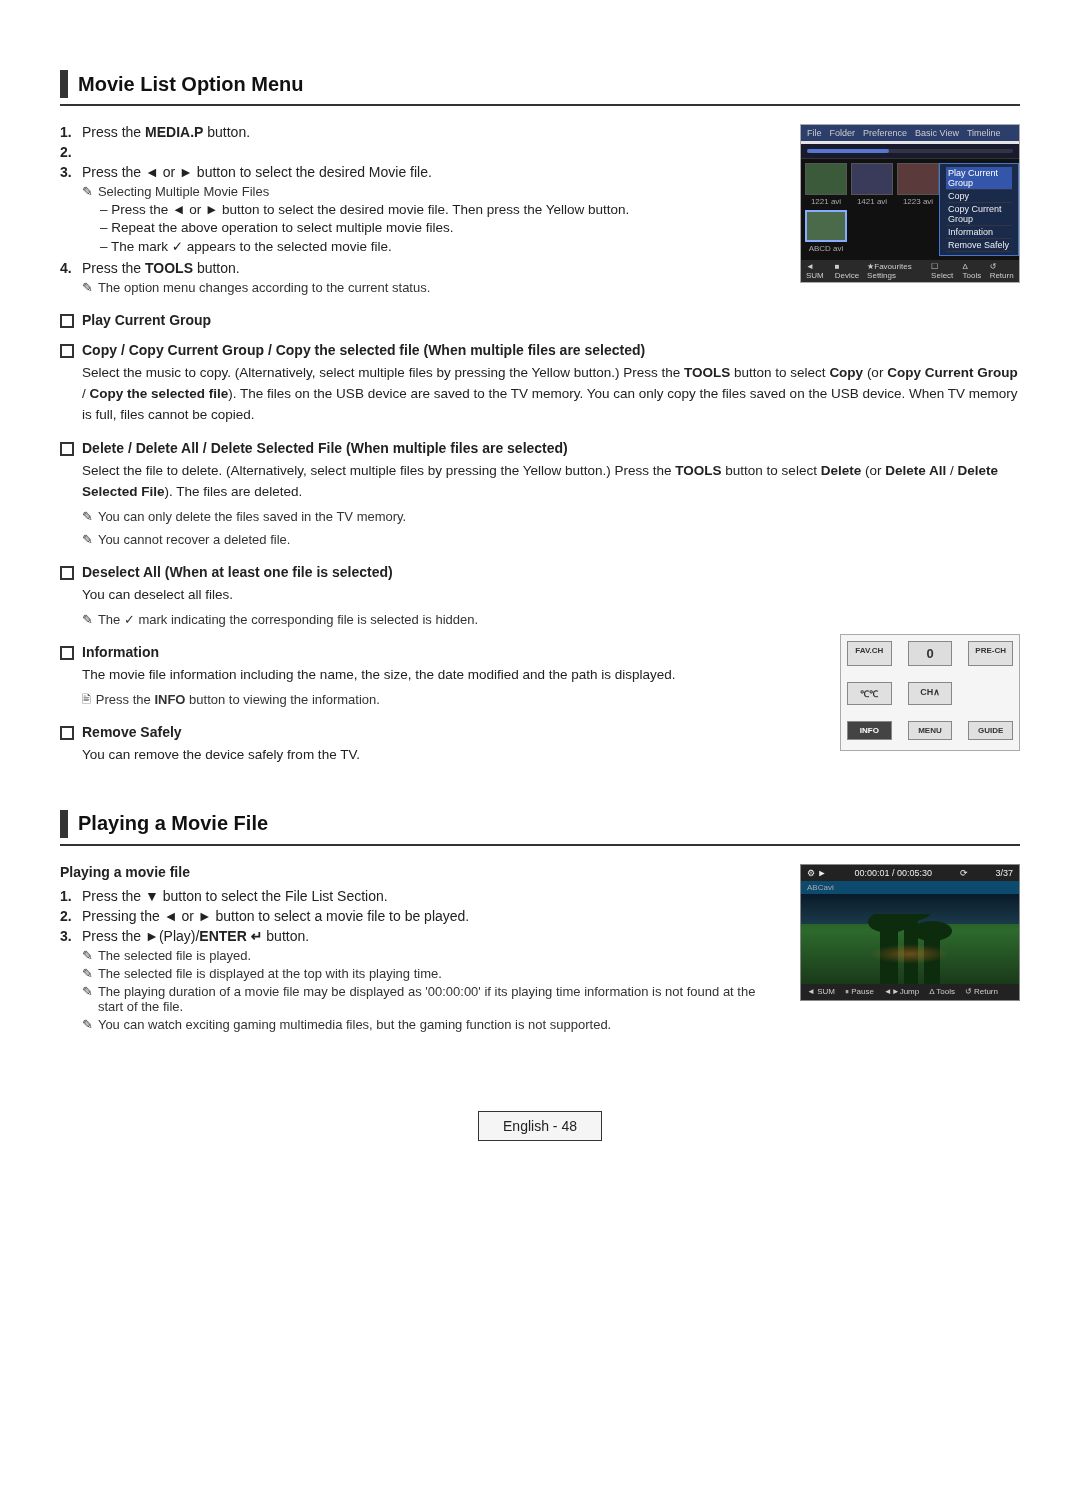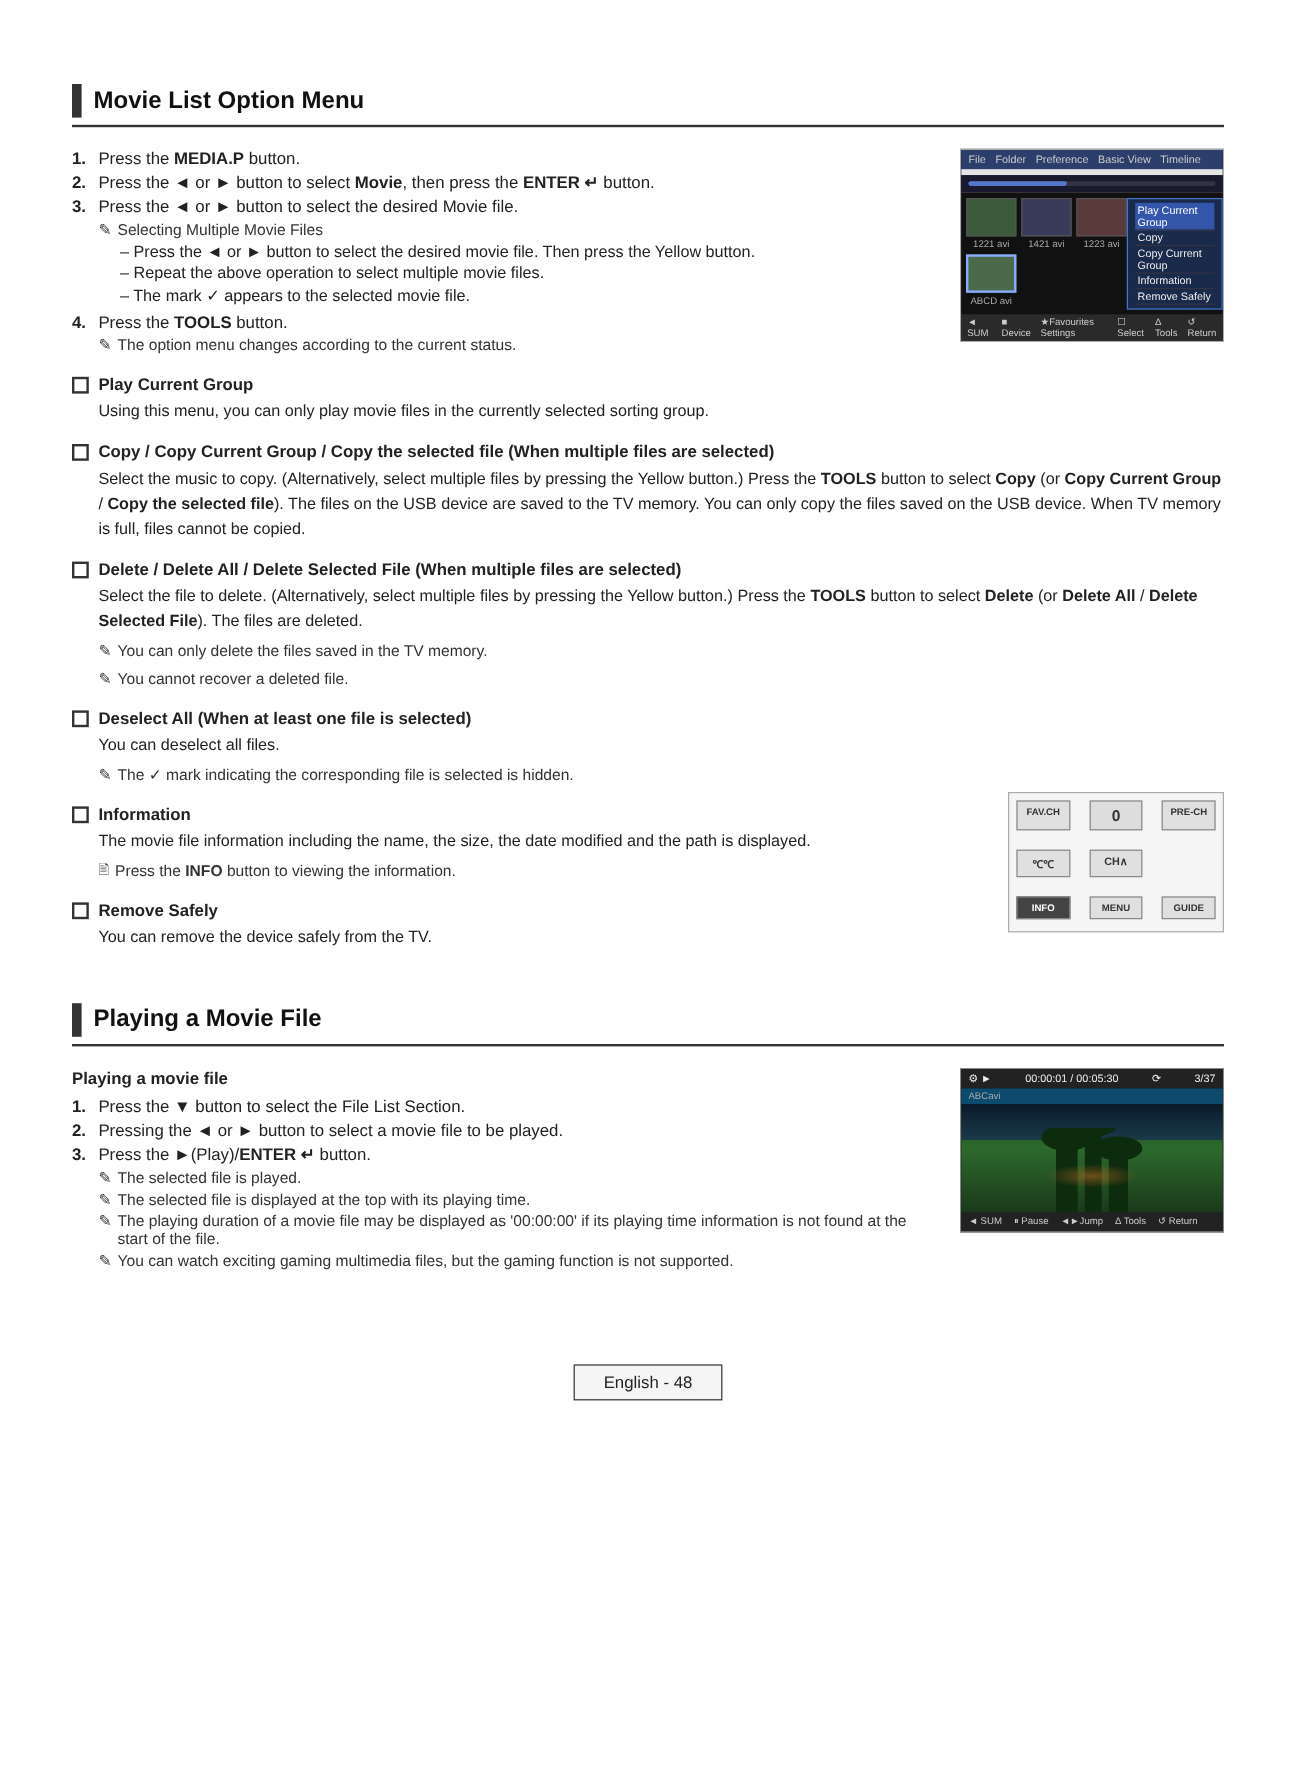--- a/index.html
+++ b/index.html
@@ -103,21 +103,21 @@
       padding: 0;
       overflow: hidden;
     }
     .tv-mock-header {
       background: #2c3e6b;
       color: #eee;
       font-size: 9px;
       display: flex;
       gap: 8px;
       padding: 3px 6px;
-      border-bottom: 5px solid #e5e5e5;
+      border-bottom: 3px solid #e5e5e5;
     }
     .tv-mock-header span {
       color: #ccc;
     }
     .tv-thumb {
       width: 42px;
       height: 32px;
       background: #3a4a6a;
       border: 1px solid #555;
       font-size: 8px;
@@ -290,21 +290,20 @@
   <div class="content-with-image">
     <div class="content-left">
 
       <div class="step">
         <span class="step-num">1.</span>
         <span>Press the <b>MEDIA.P</b> button.</span>
       </div>
 
       <div class="step">
         <span class="step-num">2.</span>
-        <span>Press the ◄ or ► button to select <b>Movie</b>, then press the <b>ENTER ↵</b> button.</span>
       </div>
 
       <div class="step">
         <span class="step-num">3.</span>
         <span>Press the ◄ or ► button to select the desired Movie file.</span>
       </div>
 
       <div class="note-block">
         <span class="note-sym">✎</span>
         <span>Selecting Multiple Movie Files</span>
@@ -395,23 +394,20 @@
     </div>
   </div>
 
   <div style="margin-top: 14px;">
 
     <div class="subsection">
       <div class="subsection-title">
         <div class="checkbox-icon"></div>
         <span>Play Current Group</span>
       </div>
-      <div class="subsection-body">
-        Using this menu, you can only play movie files in the currently selected sorting group.
-      </div>
     </div>
 
     <div class="subsection">
       <div class="subsection-title">
         <div class="checkbox-icon"></div>
         <span>Copy / Copy Current Group / Copy the selected file (When multiple files are selected)</span>
       </div>
       <div class="subsection-body">
         Select the music to copy. (Alternatively, select multiple files by pressing the Yellow button.) Press the <b>TOOLS</b> button to select <b>Copy</b>
         (or <b>Copy Current Group</b> / <b>Copy the selected file</b>). The files on the USB device are saved to the TV memory. You can only copy

